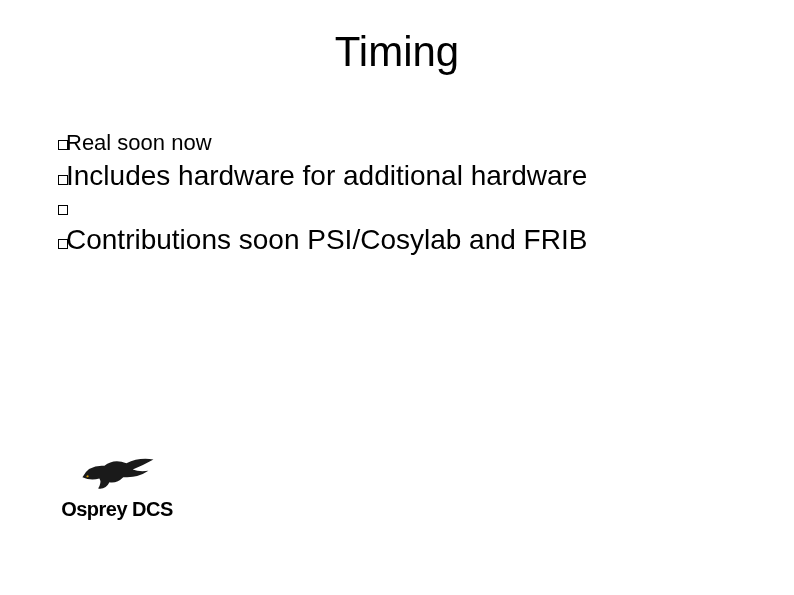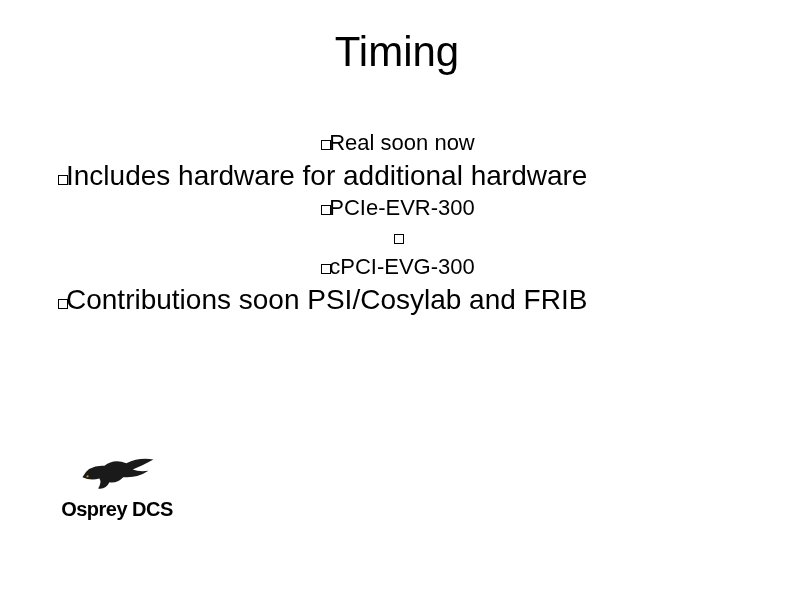--- a/index.html
+++ b/index.html
@@ -3,21 +3,21 @@
 <meta charset="utf-8">
 <style>
   * { margin: 0; padding: 0; box-sizing: border-box; }
   html, body { width: 794px; height: 595px; background: #fff; font-family: Arial, Helvetica, sans-serif; color: #000; }
   .slide { width: 794px; height: 539px; position: relative; }
   .title { text-align: center; font-size: 42px; font-weight: 400; padding-top: 28px; }
   .content { position: absolute; left: 58px; top: 128px; width: 680px; }
   .line { position: relative; }
   .bullet-box { display: inline-block; width: 10px; height: 10px; border: 1.2px solid #000; background: #fff; vertical-align: baseline; margin-right: -2px; }
   .l1 { font-size: 28px; line-height: 1.25; }
-  .l2 { font-size: 22px; line-height: 1.35; text-align: center; }
+  .l2 { font-size: 22px; line-height: 1.35; }
   .logo { position: absolute; left: 32px; bottom: 18px; width: 170px; }
   .logo-eagle { width: 78px; height: 44px; display: block; margin: 0 auto 2px auto; }
   .logo-text { font-weight: 700; font-size: 20px; letter-spacing: -0.5px; text-align: center; font-family: Arial, Helvetica, sans-serif; }
 </style>
 </head>
 <body>
 
 <div class="slide">
 
   <div class="title">Timing</div>
@@ -26,31 +26,25 @@
 
 
     <div class="line l2">
       <span class="bullet-box"></span><span>Real soon now</span>
     </div>
 
     <div class="line l1">
       <span class="bullet-box"></span><span>Includes hardware for additional hardware</span>
     </div>
 
-    <div class="line l2">
-      <span class="bullet-box"></span><span>PCIe-EVR-300</span>
-    </div>
 
     <div class="line l2">
       <span class="bullet-box"></span>
     </div>
 
-    <div class="line l2">
-      <span class="bullet-box"></span><span>cPCI-EVG-300</span>
-    </div>
 
     <div class="line l1">
       <span class="bullet-box"></span><span>Contributions soon PSI/Cosylab and FRIB</span>
     </div>
 
   </div>
 
   <div class="logo">
     <svg class="logo-eagle" viewBox="0 0 120 70">
       <path d="M5 40 Q15 20 40 22 Q55 10 75 18 Q95 8 118 12 Q100 22 85 28 Q95 32 110 30 Q92 42 70 40 Q60 50 48 48 Q42 60 30 58 Q36 48 32 42 Q18 46 5 40 Z" fill="#1a1a1a"></path>

